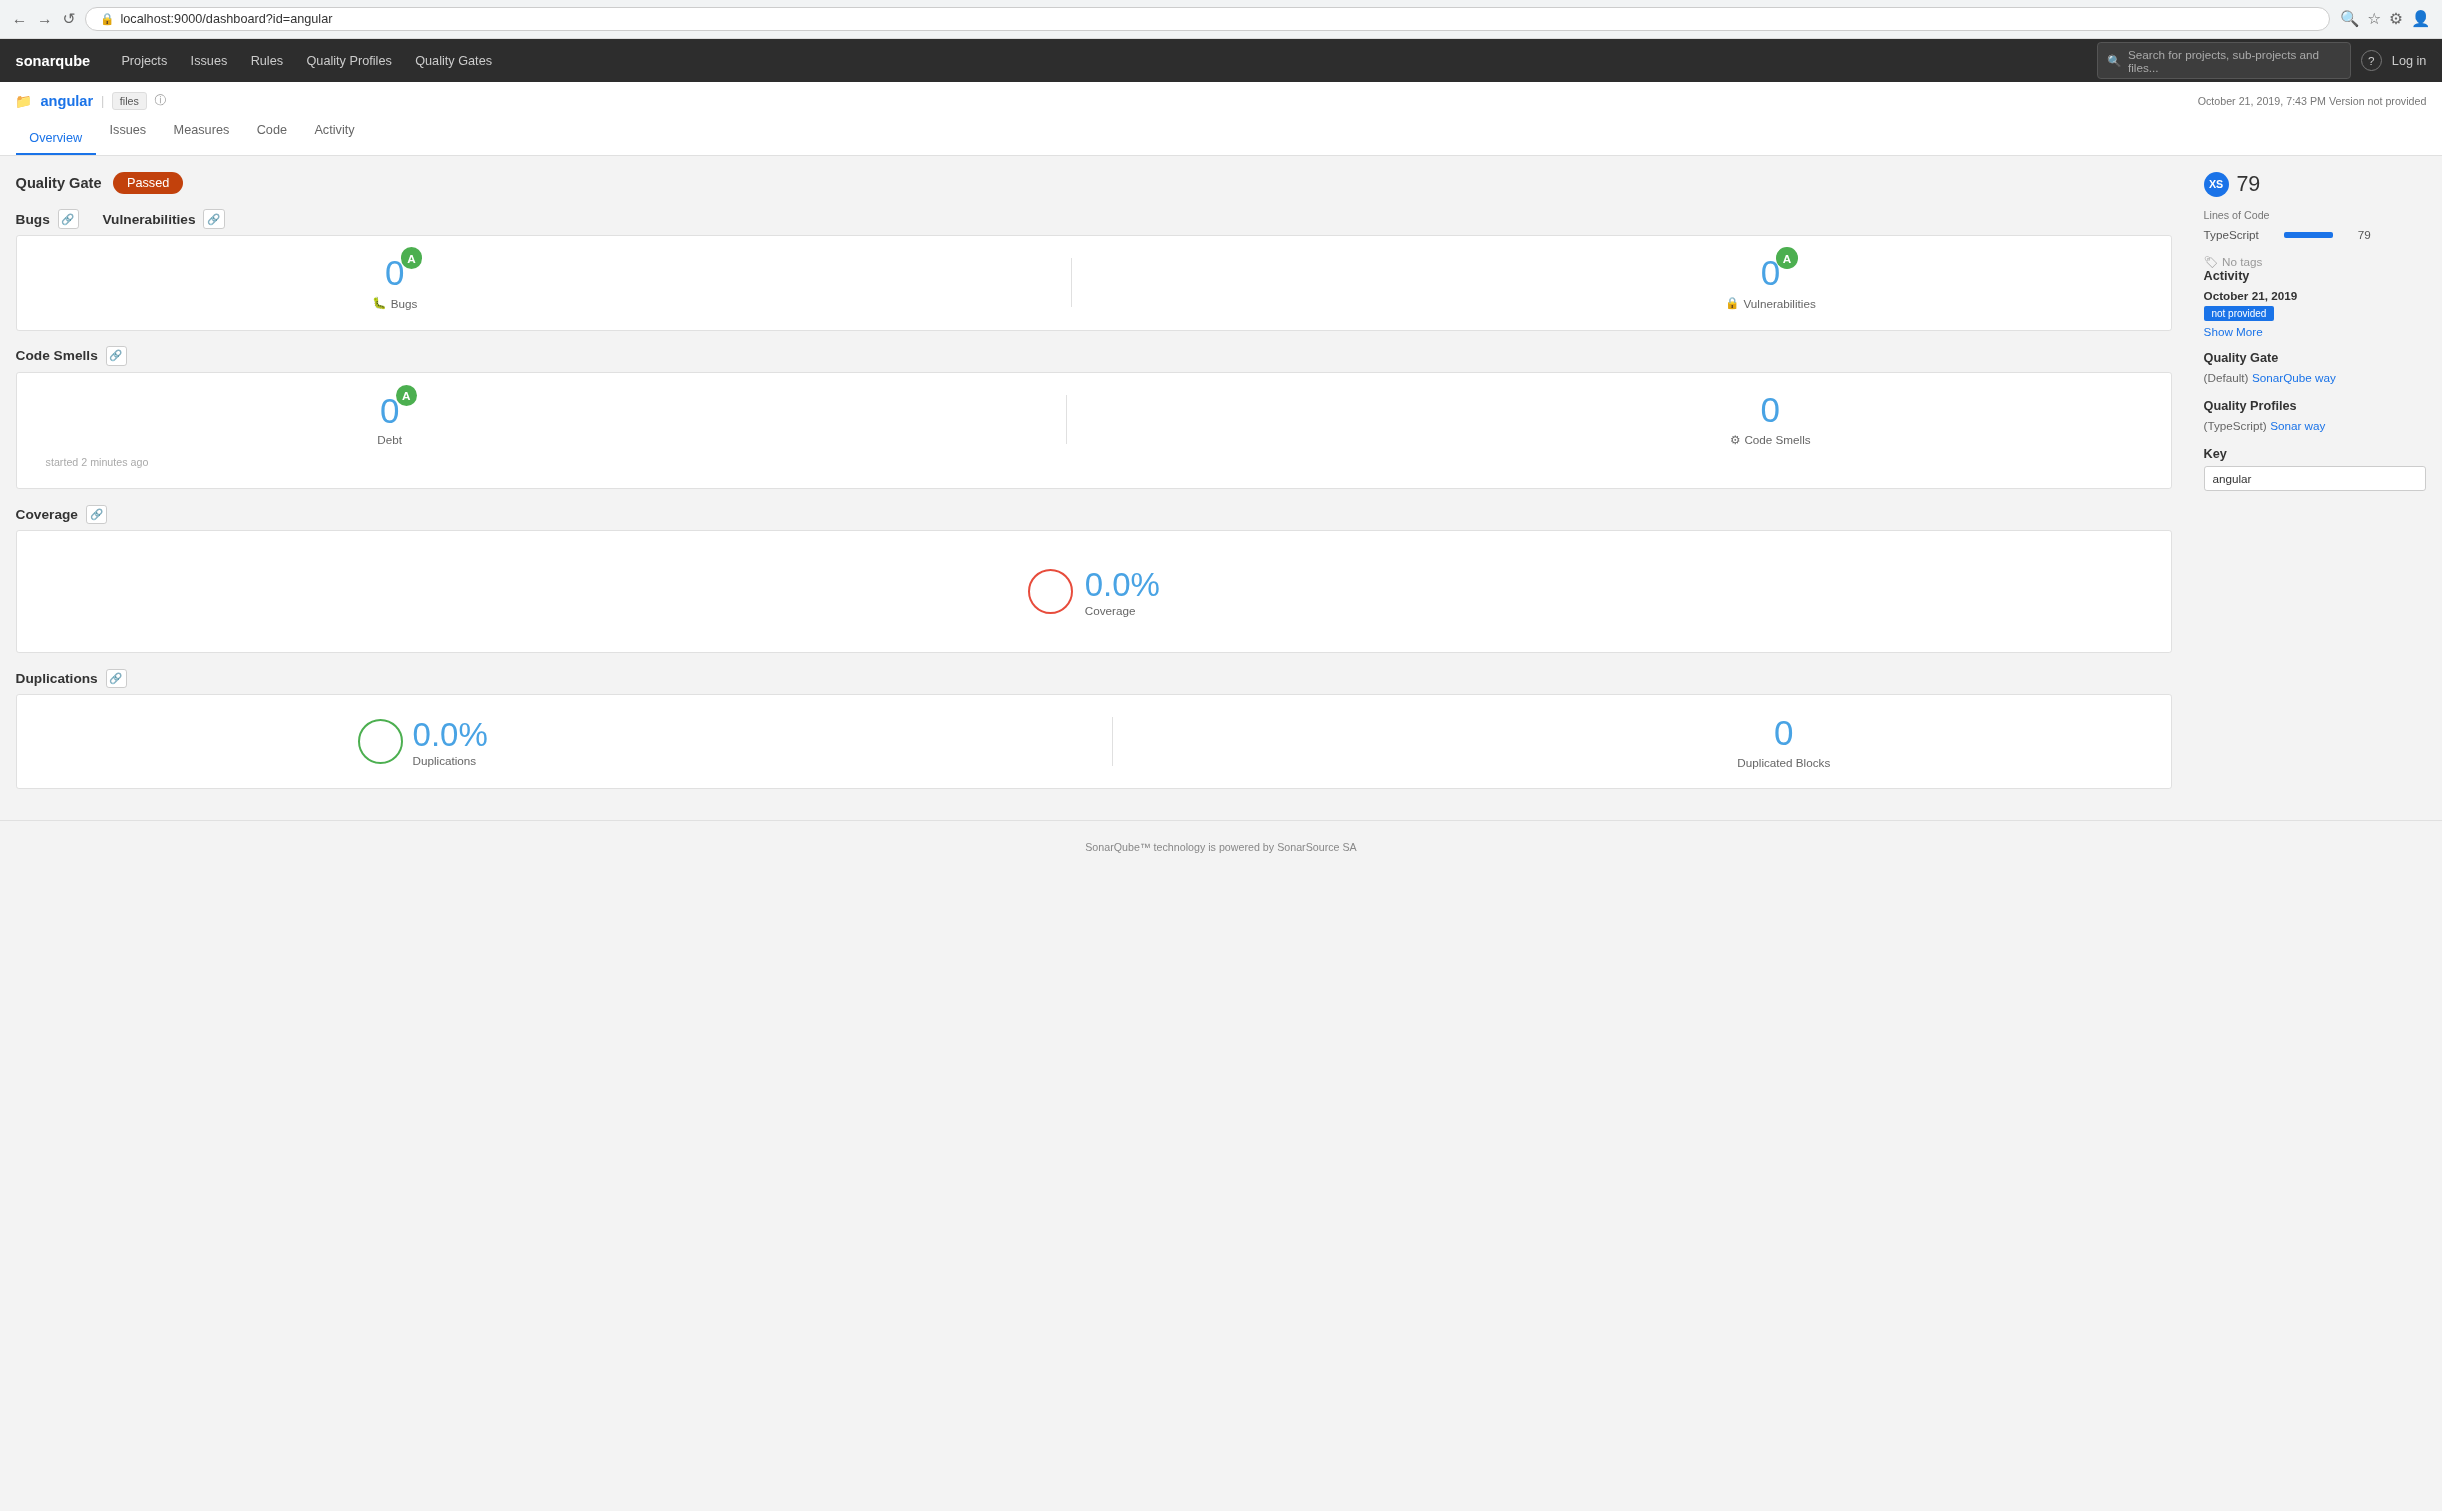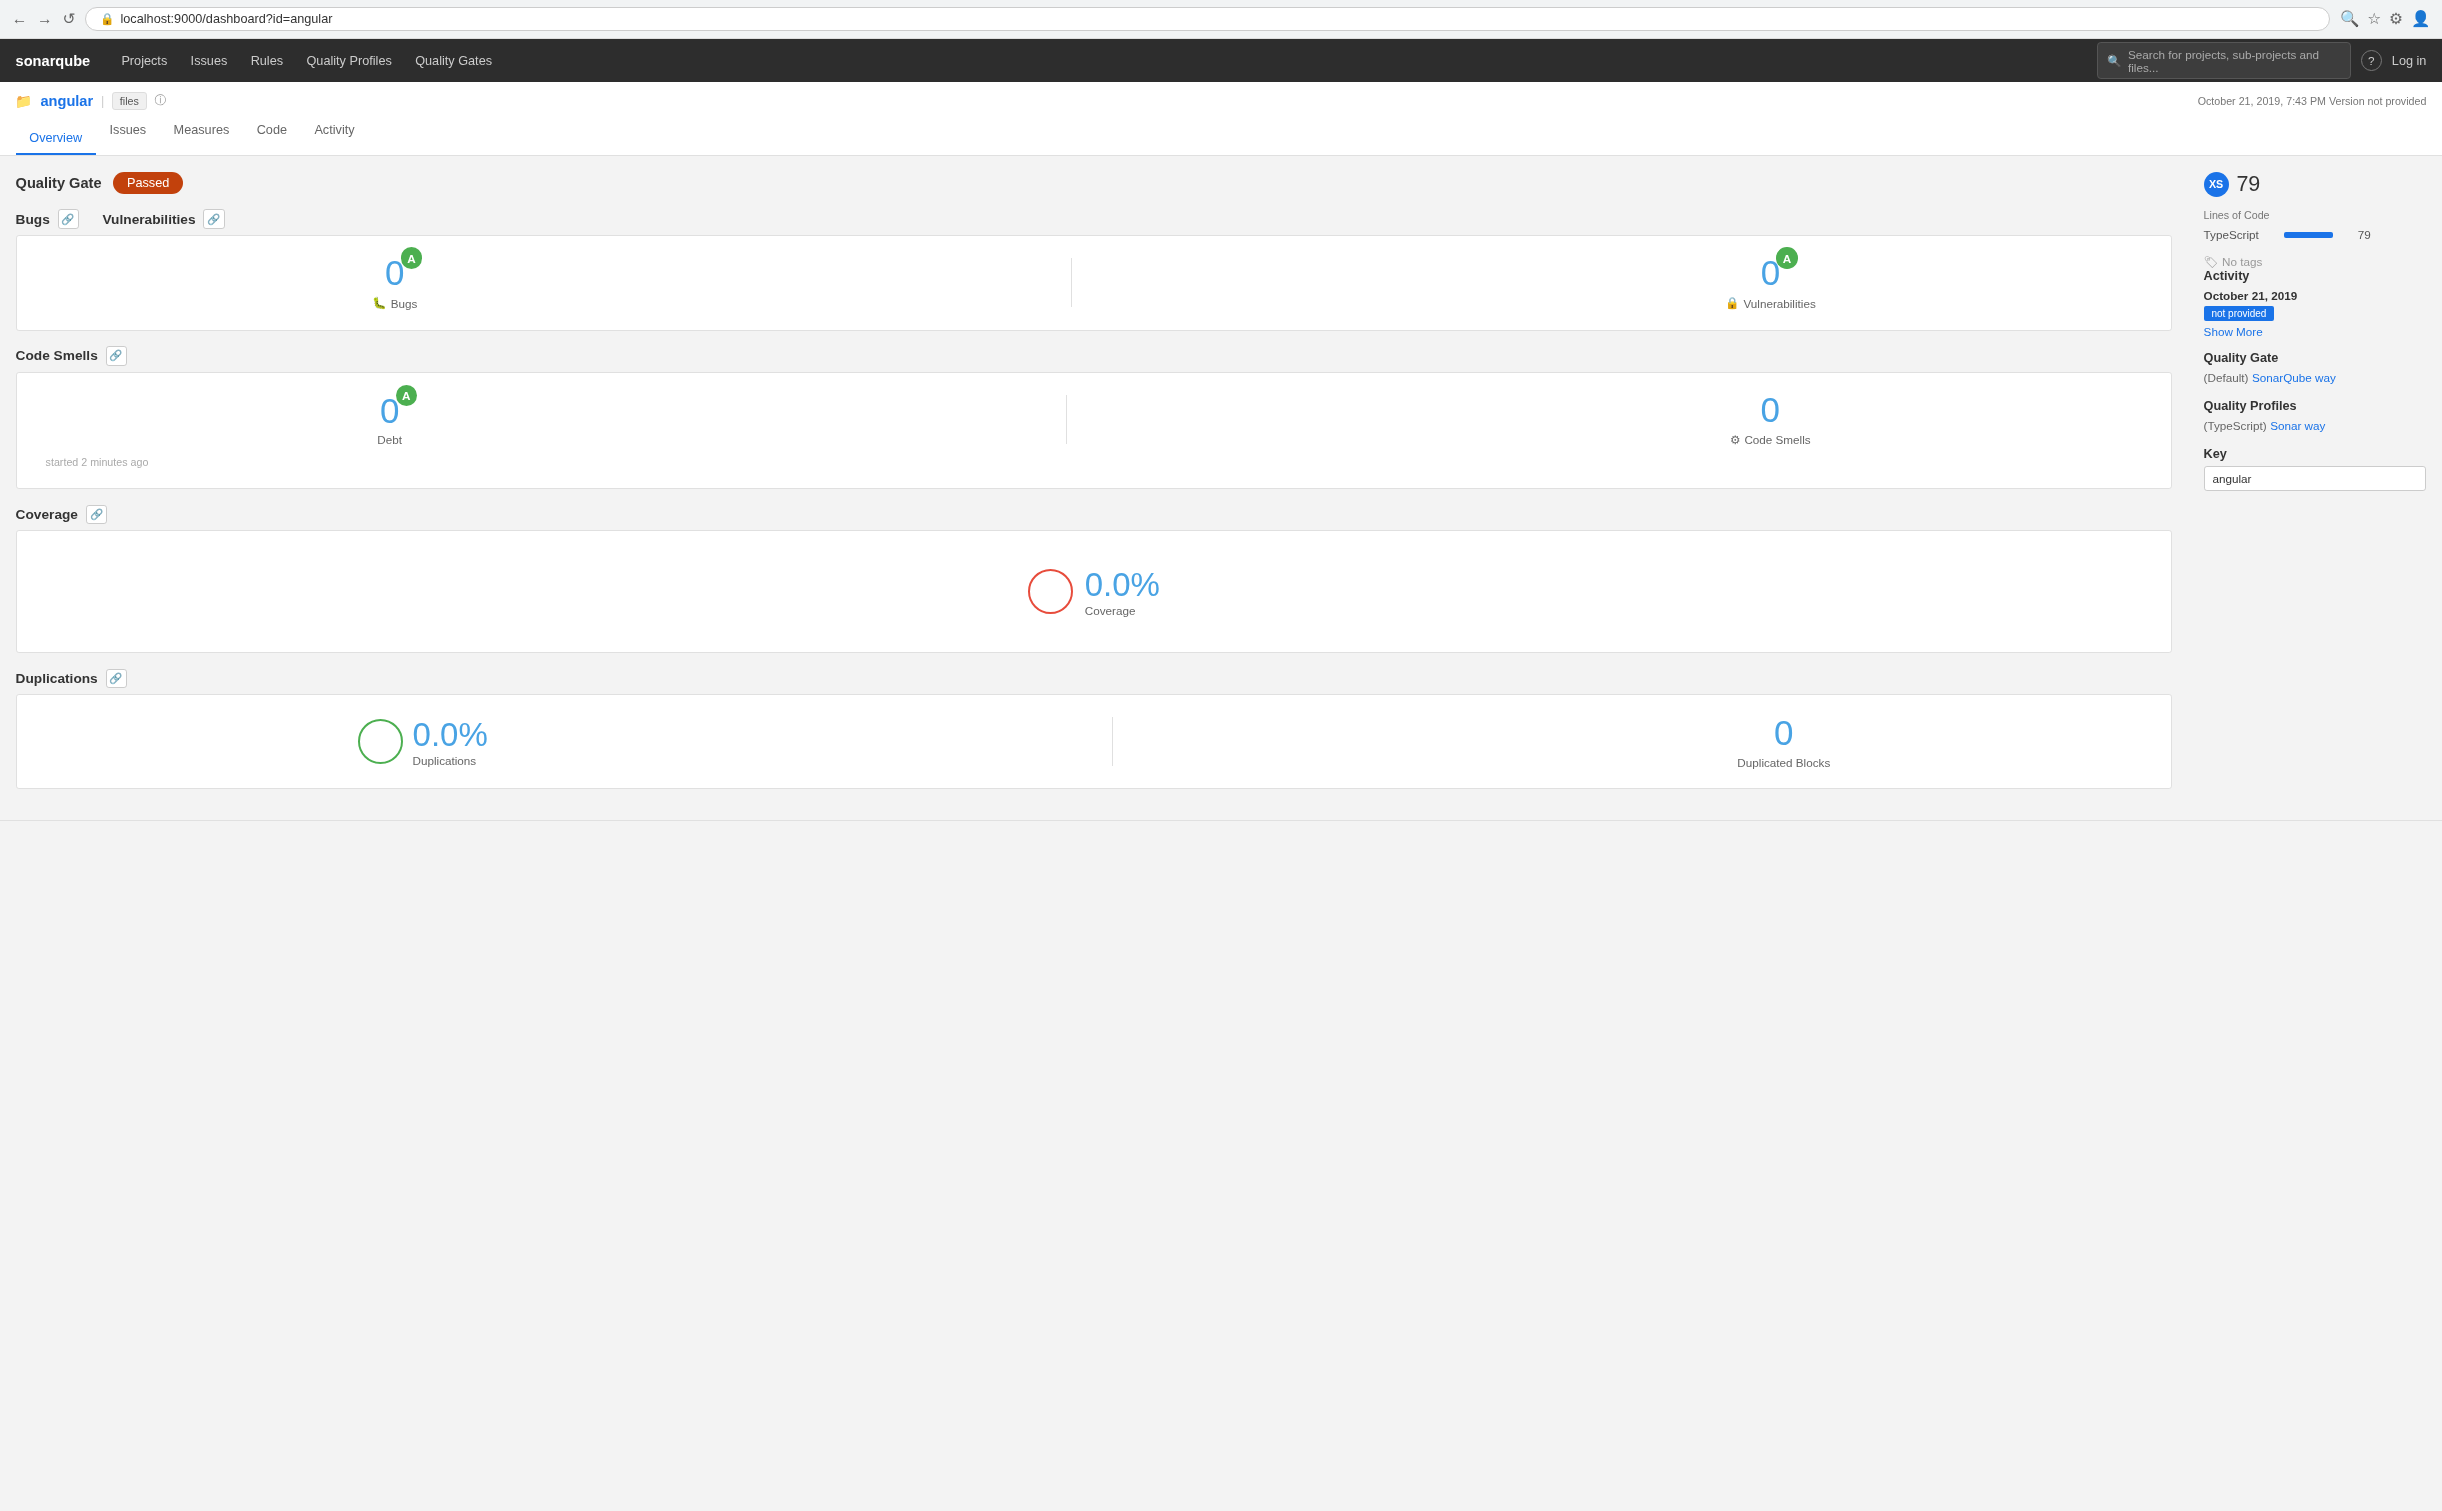--- a/index.html
+++ b/index.html
@@ -469,14 +469,15 @@
 
     <div class="sidebar-subsection">
       <div class="sidebar-section-title">Key</div>
       <input class="key-input" type="text" readonly="" value="angular" style="">
     </div>
 
   </div>
 </div>
 
 <div class="footer">
+  <div>SonarQube™ technology is powered by SonarSource SA</div>
 </div>
 
 
 </body></html>

